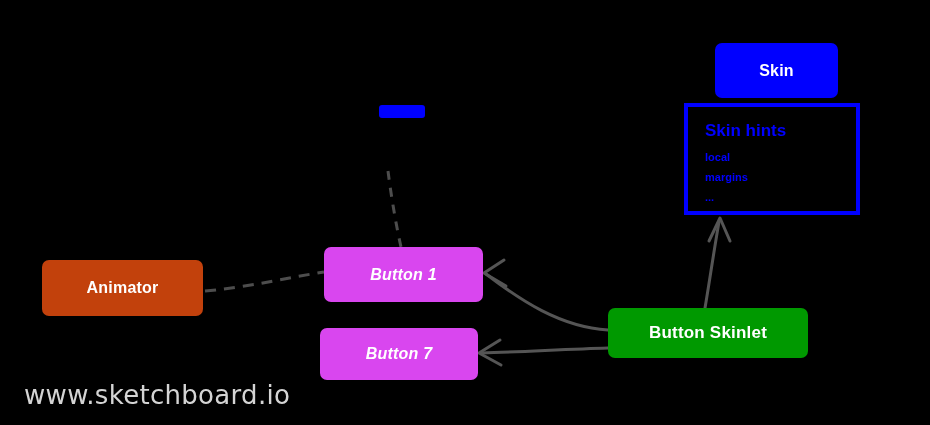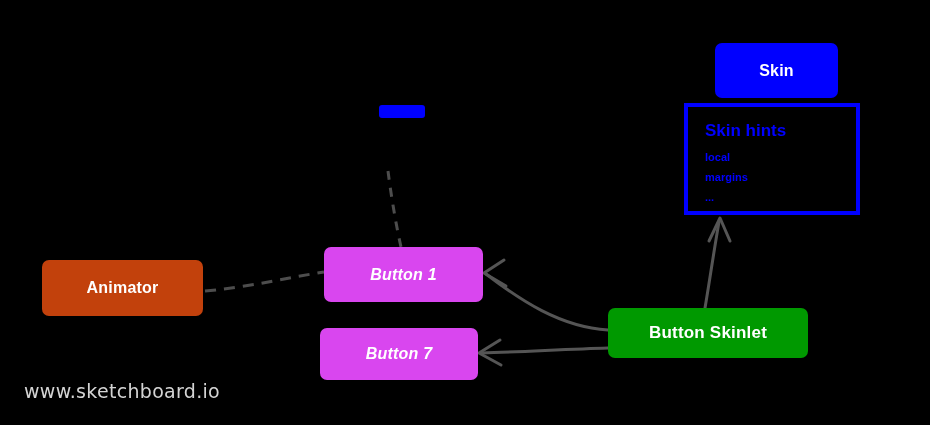--- a/index.html
+++ b/index.html
@@ -128,21 +128,21 @@
     width: 200px;
     height: 50px;
     font-size: 17px;
   }
 
   #watermark {
     position: absolute;
     left: 24px;
     top: 380px;
     color: #d4d4d4;
-    font-size: 19px;
+    font-size: 26px;
     letter-spacing: 0.3px;
     font-family: "DejaVu Sans", sans-serif;
   }
 </style>
 </head>
 <body>
 
 <div id="canvas">
 
   <svg id="edges" viewBox="0 0 930 425" xmlns="http://www.w3.org/2000/svg">

